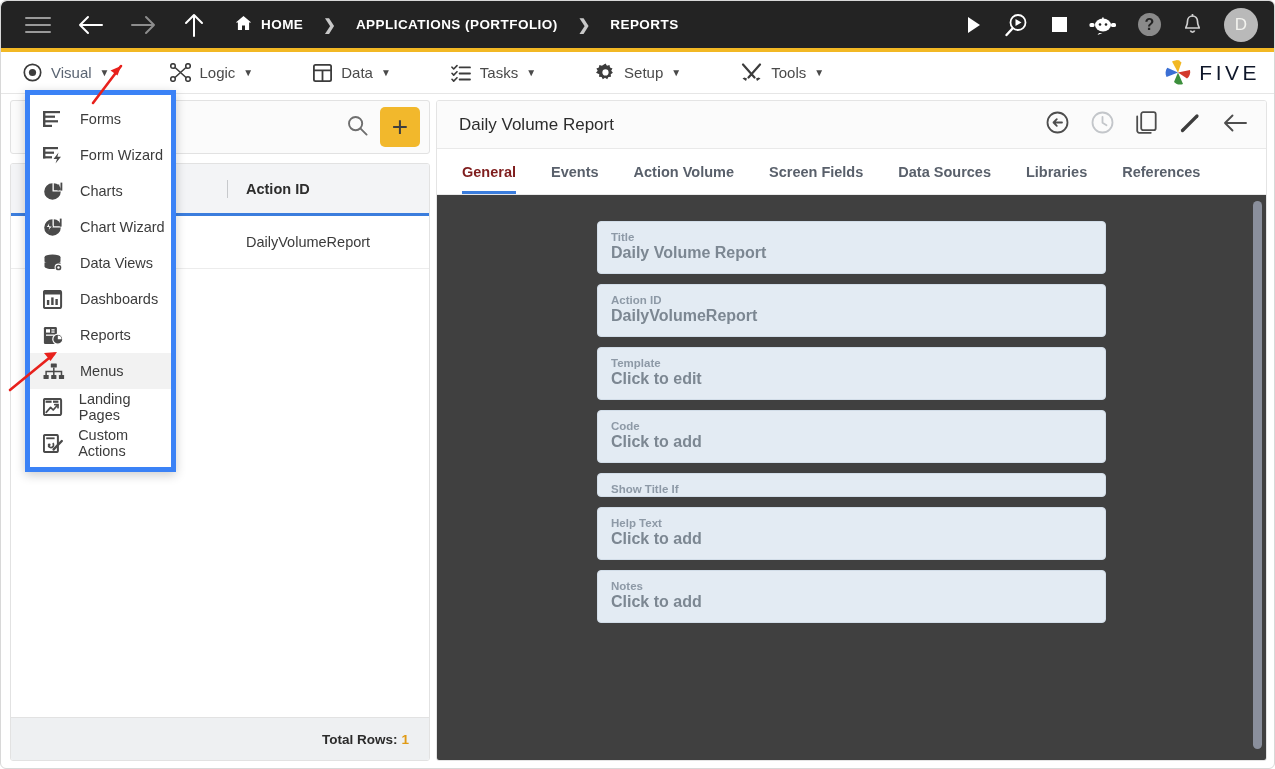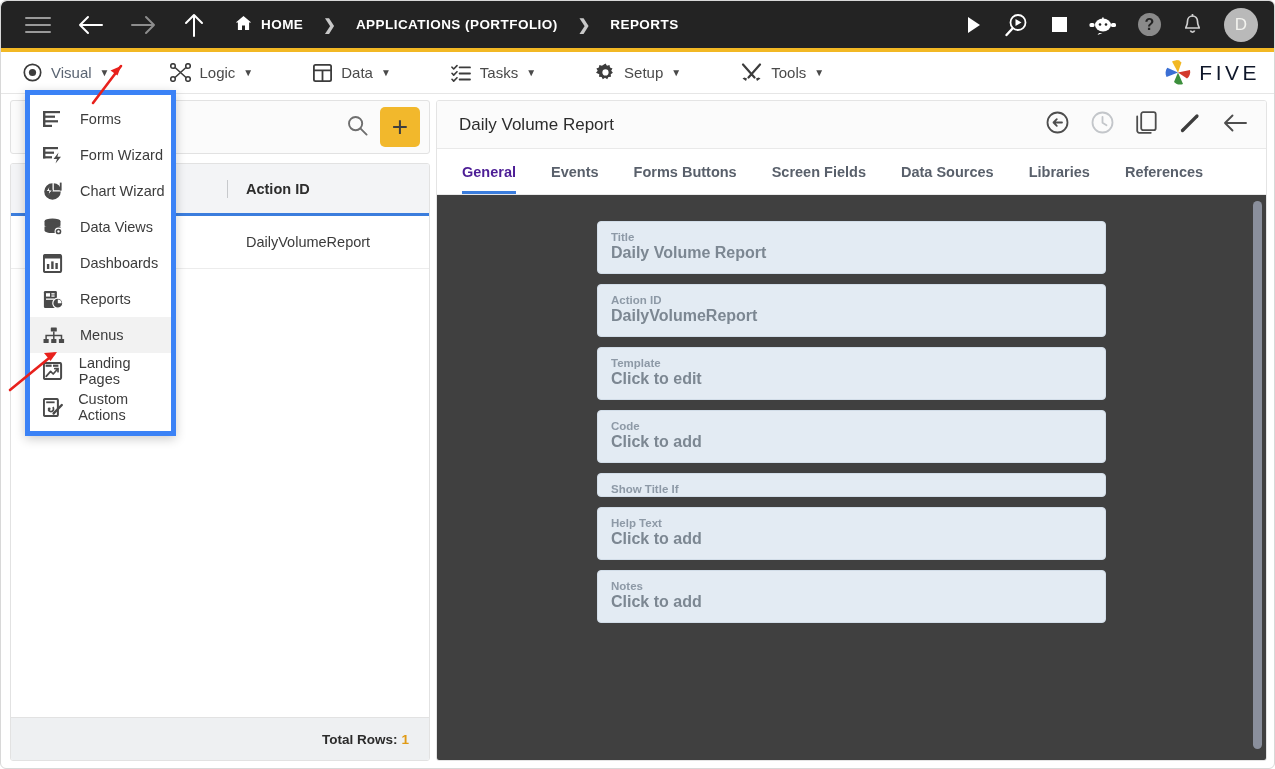--- a/index.html
+++ b/index.html
@@ -164,21 +164,21 @@
 
   .tabs {
     height: 46px; border-bottom: 1px solid #e9e9e9;
     display: flex; align-items: stretch; padding-left: 25px;
   }
   .tab {
     display: flex; align-items: center; cursor: pointer;
     font-size: 14.5px; color: #59606b; font-weight: bold;
     margin-right: 35px; position: relative;
   }
-  .tab.sel { color: #4c1d95; }
+  .tab.sel { color: #7f1d1d; }
   .tab.sel::after {
     content: ""; position: absolute; left: 0; right: 0; bottom: 0;
     height: 3px; background: #3b7ddd;
   }
 
   .formarea {
     position: relative; height: 565px; overflow: hidden; background: #404040; font-weight: bold;
   }
   .fields { padding-top: 26px; }
   .field {
@@ -454,21 +454,21 @@
           <svg width="25" height="20" viewBox="0 0 25 20" fill="none">
             <path d="M23 10H2M2 10l7.5-7.5M2 10l7.5 7.5" stroke="#4d4d4d" stroke-width="1.9" stroke-linecap="round" stroke-linejoin="round"></path>
           </svg>
         </div>
       </div>
     </div>
 
     <div class="tabs">
       <div class="tab sel">General</div>
       <div class="tab">Events</div>
-      <div class="tab">Forms Buttons</div>
+      <div class="tab">Action Volume</div>
       <div class="tab">Screen Fields</div>
       <div class="tab">Data Sources</div>
       <div class="tab">Libraries</div>
       <div class="tab">References</div>
     </div>
 
     <div class="formarea">
       <div class="fields">
 
         <div class="field">
@@ -532,20 +532,31 @@
           <rect x="0" y="1" width="15" height="2.2" fill="#4a4a4a"></rect>
           <rect x="0" y="5.6" width="11" height="2.2" fill="#4a4a4a"></rect>
           <rect x="0" y="10.2" width="9" height="2.2" fill="#4a4a4a"></rect>
           <rect x="0" y="1" width="2.4" height="11.4" fill="#4a4a4a"></rect>
           <path d="M15.5 6.5l-5 6.5h3.5l-1.5 4.5 5.5-6.8h-3.6z" fill="#4a4a4a"></path>
         </svg>
       </span>
       <span>Form Wizard</span>
     </div>
 
+    <div class="dd-item">
+      <span class="dd-ico">
+        <svg width="21" height="19" viewBox="0 0 21 19">
+          <path d="M9.5 9.5V1.2A8.3 8.3 0 001.2 9.5a8.3 8.3 0 0016.6 0z" fill="#4a4a4a"></path>
+          <path d="M10.8 1.3v7h7a7 7 0 00-7-7z" fill="#4a4a4a"></path>
+          <rect x="14.5" y="2.5" width="1.8" height="6" fill="#4a4a4a"></rect>
+          <rect x="17.5" y="0.6" width="1.8" height="8" fill="#4a4a4a"></rect>
+        </svg>
+      </span>
+      <span>Charts</span>
+    </div>
 
     <div class="dd-item">
       <span class="dd-ico">
         <svg width="21" height="19" viewBox="0 0 21 19">
           <path d="M9.5 9.5V1.2A8.3 8.3 0 001.2 9.5a8.3 8.3 0 0016.6 0z" fill="#4a4a4a"></path>
           <path d="M10.8 1.3v7h7a7 7 0 00-7-7z" fill="#4a4a4a"></path>
           <path d="M7 3.5l-4 6h3l-1.2 4.5 4.6-6h-3z" fill="#ffffff" stroke="#4a4a4a" stroke-width="1"></path>
           <rect x="16.8" y="0.6" width="1.8" height="8" fill="#4a4a4a"></rect>
         </svg>
       </span>

